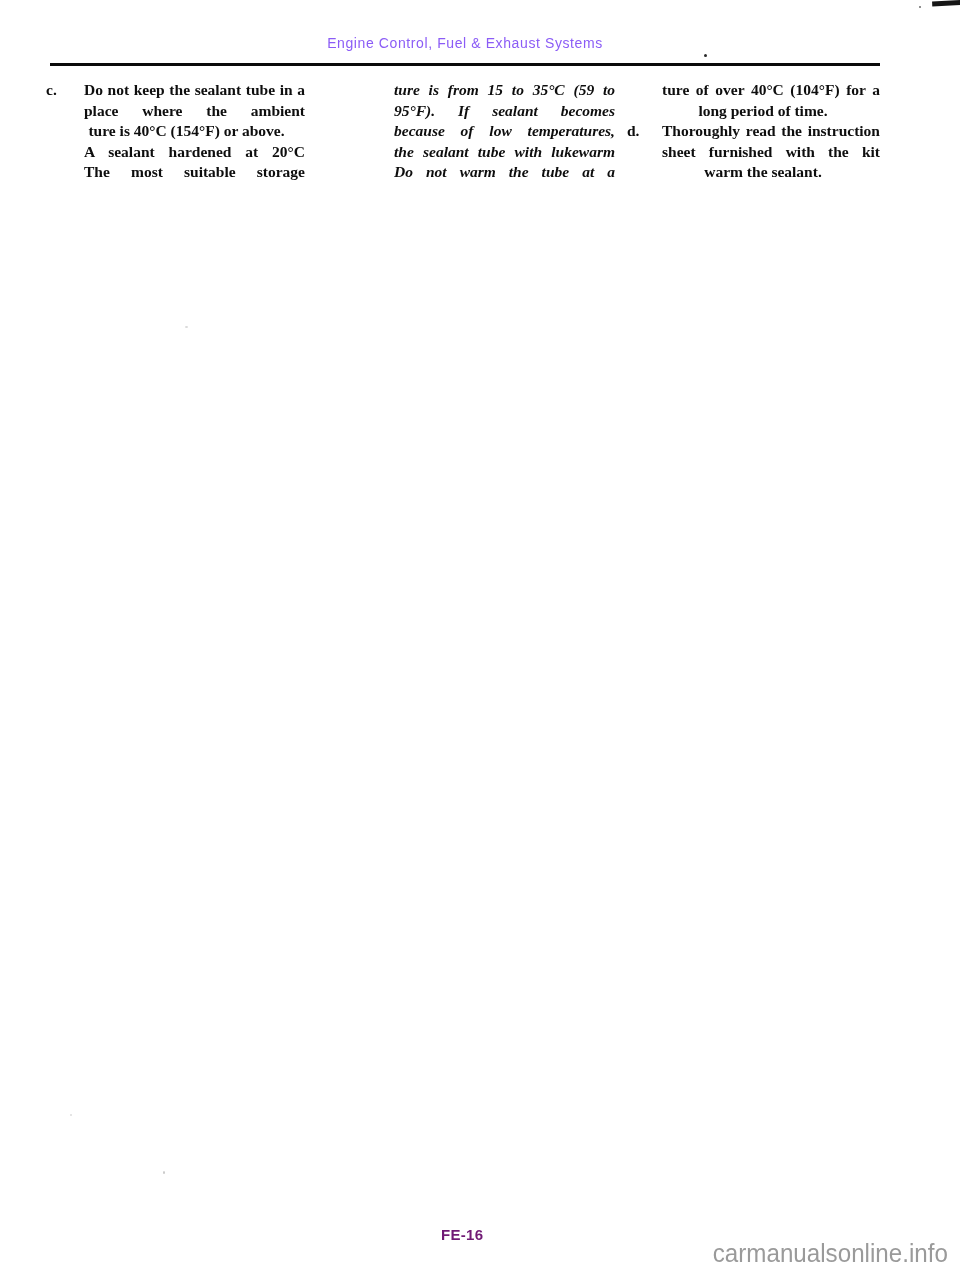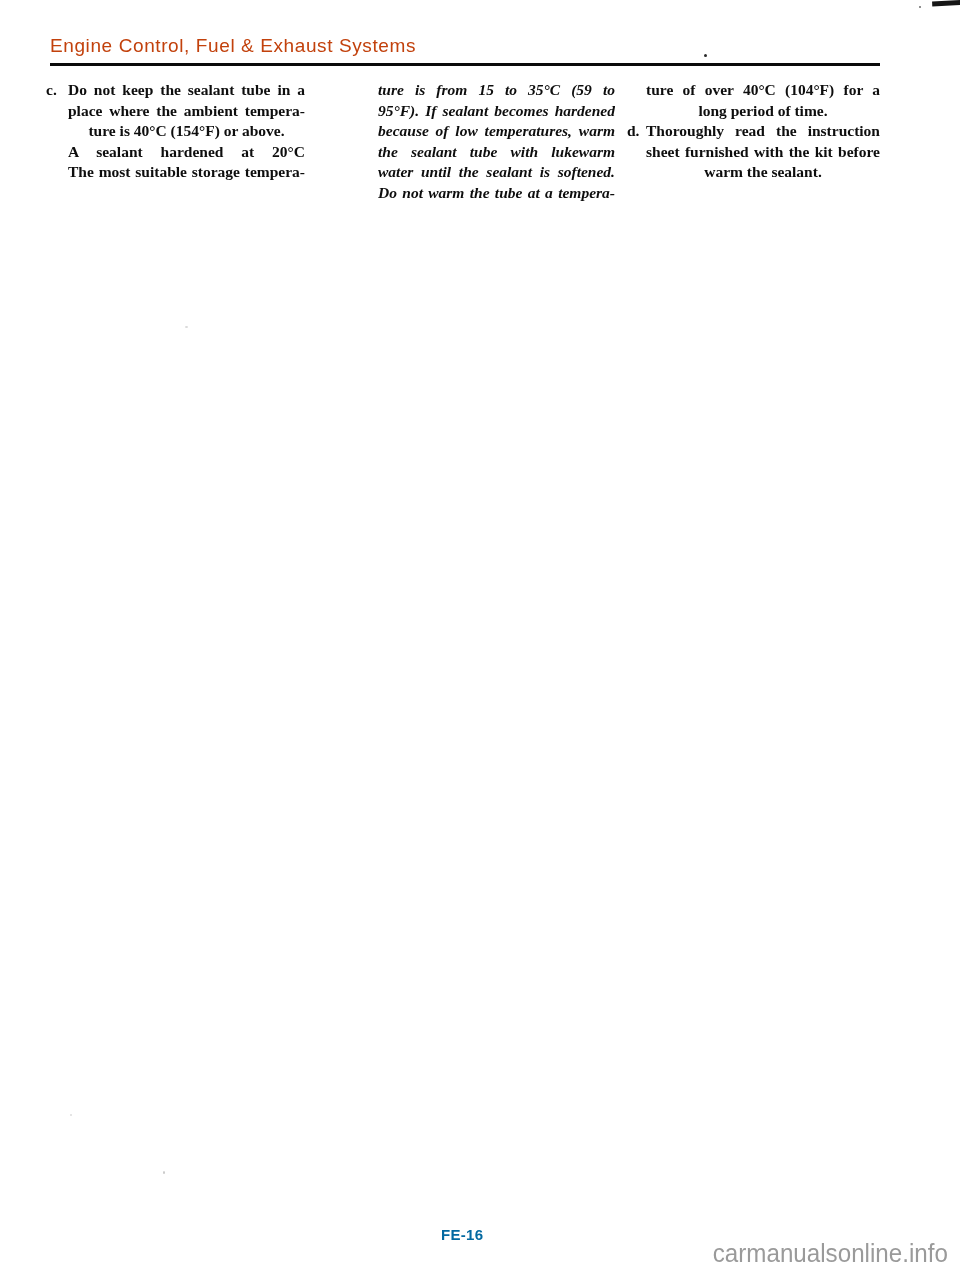--- a/index.html
+++ b/index.html
@@ -11,25 +11,26 @@
     overflow:hidden;
   }
   .page{
     position:absolute;inset:0;
     background:#ffffff;
   }
   
   .header-title{
     position:absolute;
     left:50px;top:35px;width:830px;height:26px;
+    text-align:center;
     font-family:"Liberation Sans", sans-serif;
-    font-size:19px;
+    font-size:14px;
     font-weight:500;
     letter-spacing:0.6px;
-    color:#c2410c;
+    color:#8b5cf6;
     white-space:nowrap;
   }
   .title-stray-dot{
     position:absolute;
     left:704px;top:54px;width:3px;height:3px;
     background:#2a2a2a;border-radius:50%;
   }
   .header-rule{
     position:absolute;
     left:50px;top:63px;width:830px;height:3px;
@@ -49,38 +50,39 @@
   .col-2 .lines{width:237px;}
   .col-3{left:627px;width:253px;}
   .col-3 .lines{margin-left:19px;width:234px;}
   .line{
     height:20.6px;
     overflow:hidden;
   }
   .line.j{
     text-align:justify;
     text-align-last:justify;
+    margin-left:16px;
   }
   .line.l{
     text-align:center;
   }
   .marker{
     position:absolute;left:0;
     font-weight:bold;
   }
   .marker.m-c{top:0;}
   .marker.m-d{top:41.2px;}
   
   .page-number{
     position:absolute;
     left:441px;top:1226px;
     font-family:"Liberation Sans", sans-serif;
     font-size:15px;
     font-weight:bold;
-    color:#0369a1;
+    color:#701a75;
     letter-spacing:0.3px;
   }
   .watermark{
     position:absolute;
     right:12px;top:1238px;
     font-family:"Liberation Sans", sans-serif;
     font-size:26px;
     color:#9a9a9a;
     transform:scaleX(0.93);
     transform-origin:right center;
@@ -119,21 +121,20 @@
       <div class="line j">The most suitable storage tempera-</div>
     </div>
   </div>
 
   <div class="col col-2">
     <div class="lines">
       <div class="line j">ture is from 15 to 35°C (59 to</div>
       <div class="line j">95°F). If sealant becomes hardened</div>
       <div class="line j">because of low temperatures, warm</div>
       <div class="line j">the sealant tube with lukewarm</div>
-      <div class="line j">water until the sealant is softened.</div>
       <div class="line j">Do not warm the tube at a tempera-</div>
     </div>
   </div>
 
   <div class="col col-3">
     <span class="marker m-d">d.</span>
     <div class="lines">
       <div class="line j">ture of over 40°C (104°F) for a</div>
       <div class="line l">long period of time.</div>
       <div class="line j">Thoroughly read the instruction</div>

